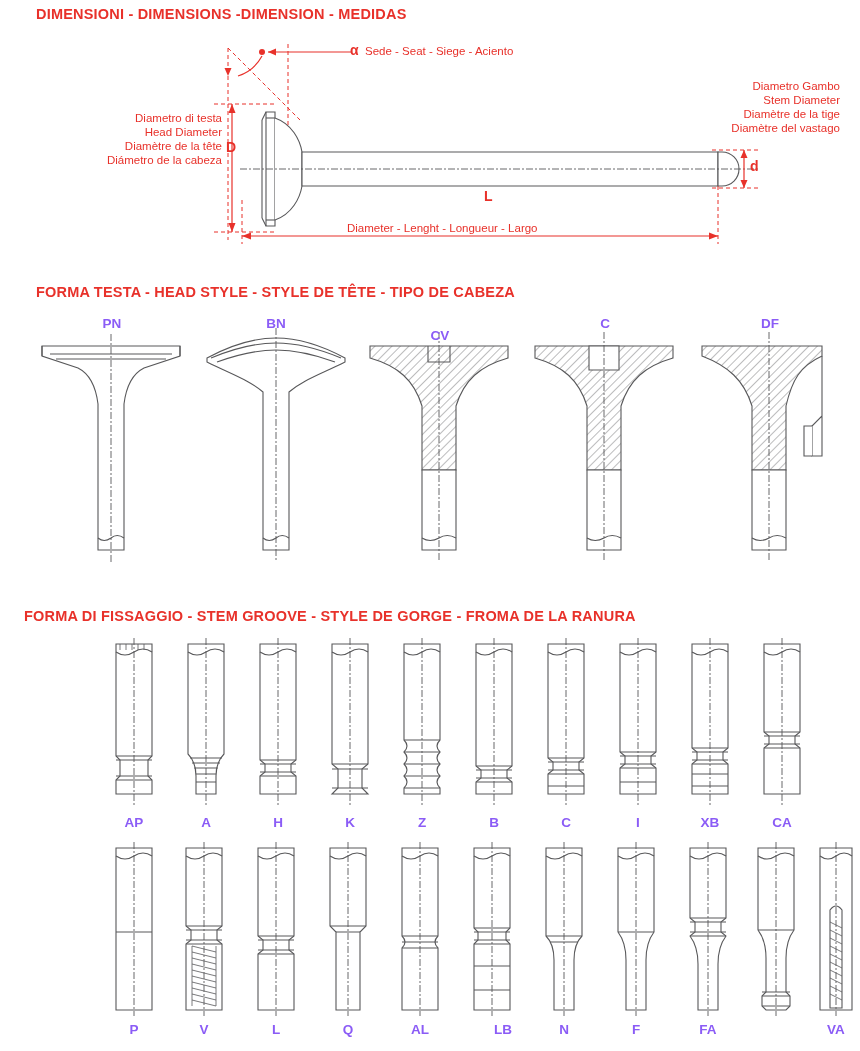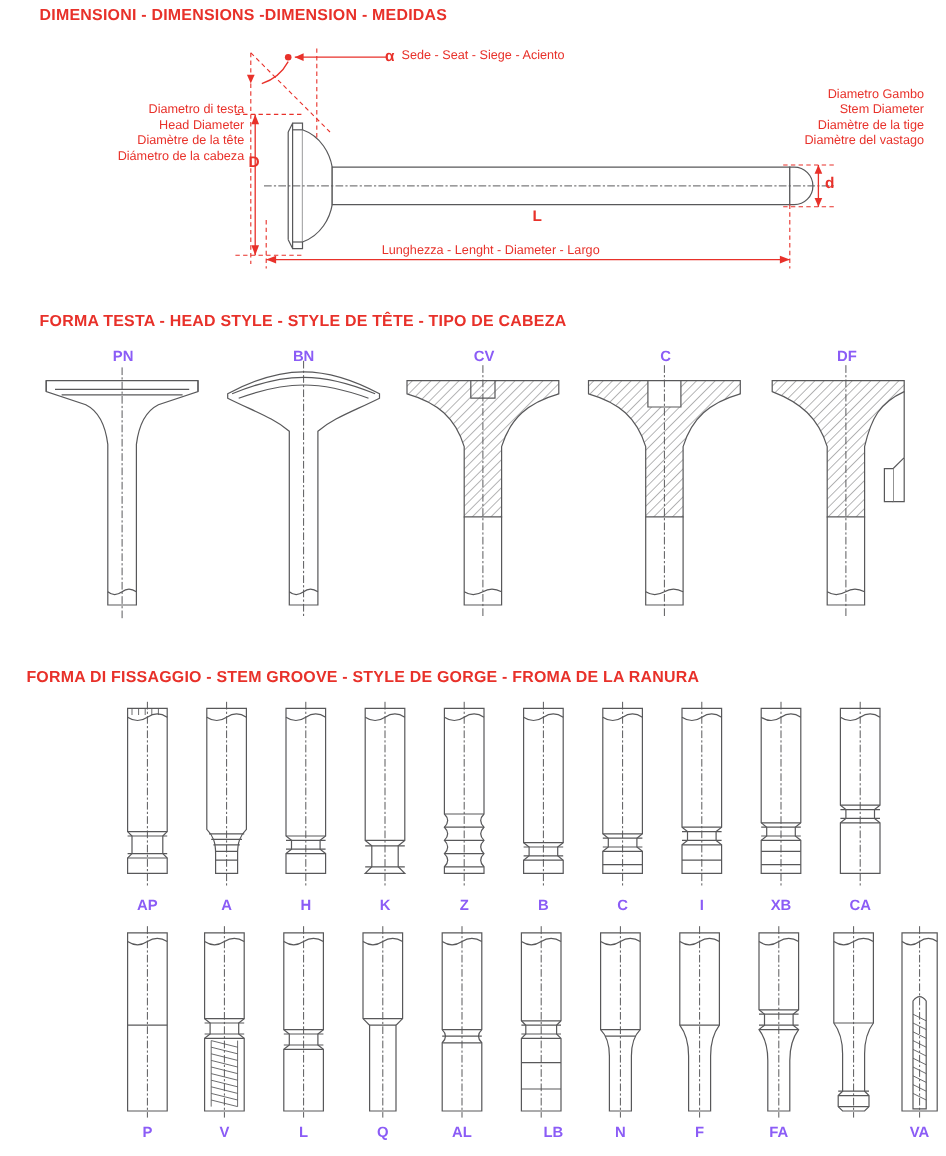--- a/index.html
+++ b/index.html
@@ -135,38 +135,38 @@
       <polygon points="242,236 251,232.5 251,239.5" fill="#e8312a" stroke="none"></polygon>
       <polygon points="718,236 709,232.5 709,239.5" fill="#e8312a" stroke="none"></polygon>
       <line class="dash" x1="242" y1="200" x2="242" y2="244"></line>
       <line class="dash" x1="718" y1="186" x2="718" y2="244"></line>
     </g>
   </svg>
 
   <div class="red-label" style="left:365px; top:44px;">Sede - Seat - Siege - Aciento</div>
   <div class="red-bold" style="left:350px; top:42px;">α</div>
 
-  <div class="red-label right" style="left:62px; top:93px; width:160px;">
+  <div class="red-label right" style="left:62px; top:111px; width:160px;">
     <div>Diametro di testa</div>
     <div>Head Diameter</div>
     <div>Diamètre de la tête</div>
     <div>Diámetro de la cabeza</div>
   </div>
 
   <div class="red-label right" style="left:630px; top:79px; width:210px;">
     <div>Diametro Gambo</div>
     <div>Stem Diameter</div>
     <div>Diamètre de la tige</div>
     <div>Diamètre del vastago</div>
   </div>
 
   <div class="red-bold" style="left:226px; top:139px;">D</div>
   <div class="red-bold" style="left:750px; top:158px;">d</div>
   <div class="red-bold" style="left:484px; top:188px;">L</div>
-  <div class="red-label" style="left:347px; top:221px;">Lunghezza - Lenght - Diameter - Largo</div>
+  <div class="red-label" style="left:347px; top:221px;">Diameter - Lenght - Longueur - Largo</div>
 
   <svg class="svg-layer" style="top:310px;" width="860" height="290" viewBox="0 0 860 290">
     <defs>
       <pattern id="hatch" width="6" height="6" patternUnits="userSpaceOnUse" patternTransform="rotate(45)">
         <line x1="0" y1="0" x2="0" y2="6" stroke="#58585a" stroke-width="0.8"></line>
       </pattern>
     </defs>
 
     <g class="g-line" stroke-width="1.1" transform="translate(40,0)">
       <path d="M2,36 L140,36 L140,46 L104,58 C92,64 86,78 84,94 L84,240 L58,240 L58,94 C56,78 50,64 38,58 L2,46 Z" fill="#ffffff"></path>
@@ -210,21 +210,21 @@
       <path class="g-line" d="M52,228 q8,5 17,0 q8,-5 17,0" stroke-width="1.1"></path>
 
       <path d="M122,46 L122,106 L112,116 L112,146 L122,146 L122,96" fill="none" stroke="#58585a" stroke-width="1.1"></path>
       <path d="M112,116 L104,116 L104,146 L112,146" fill="#ffffff" stroke="#58585a" stroke-width="1.1"></path>
       <line class="dashgrey" x1="69" y1="22" x2="69" y2="252"></line>
     </g>
   </svg>
 
   <div class="code-label" style="left:82px; top:316px; width:60px;">PN</div>
   <div class="code-label" style="left:246px; top:316px; width:60px;">BN</div>
-  <div class="code-label" style="left:410px; top:316px; width:60px;">CV</div>
+  <div class="code-label" style="left:410px; top:328px; width:60px;">CV</div>
   <div class="code-label" style="left:575px; top:316px; width:60px;">C</div>
   <div class="code-label" style="left:740px; top:316px; width:60px;">DF</div>
 
   <svg class="svg-layer" style="top:636px;" width="860" height="180" viewBox="0 0 860 180">
 
     <g class="g-line" stroke-width="1.1" transform="translate(116,0)">
       <path d="M0,8 L0,120 L4,124 L4,140 L0,144 L0,158 L36,158 L36,144 L32,140 L32,124 L36,120 L36,8 Z" fill="#ffffff"></path>
       <path d="M0,120 L36,120 M0,124 L36,124 M0,140 L36,140 M0,144 L36,144"></path>
       <path d="M0,16 q9,6 18,0 q9,-6 18,0"></path>
       <path d="M4,8 L4,14 M10,8 L10,14 M16,8 L16,14 M22,8 L22,14 M28,8 L28,14" stroke-width="0.8"></path>

